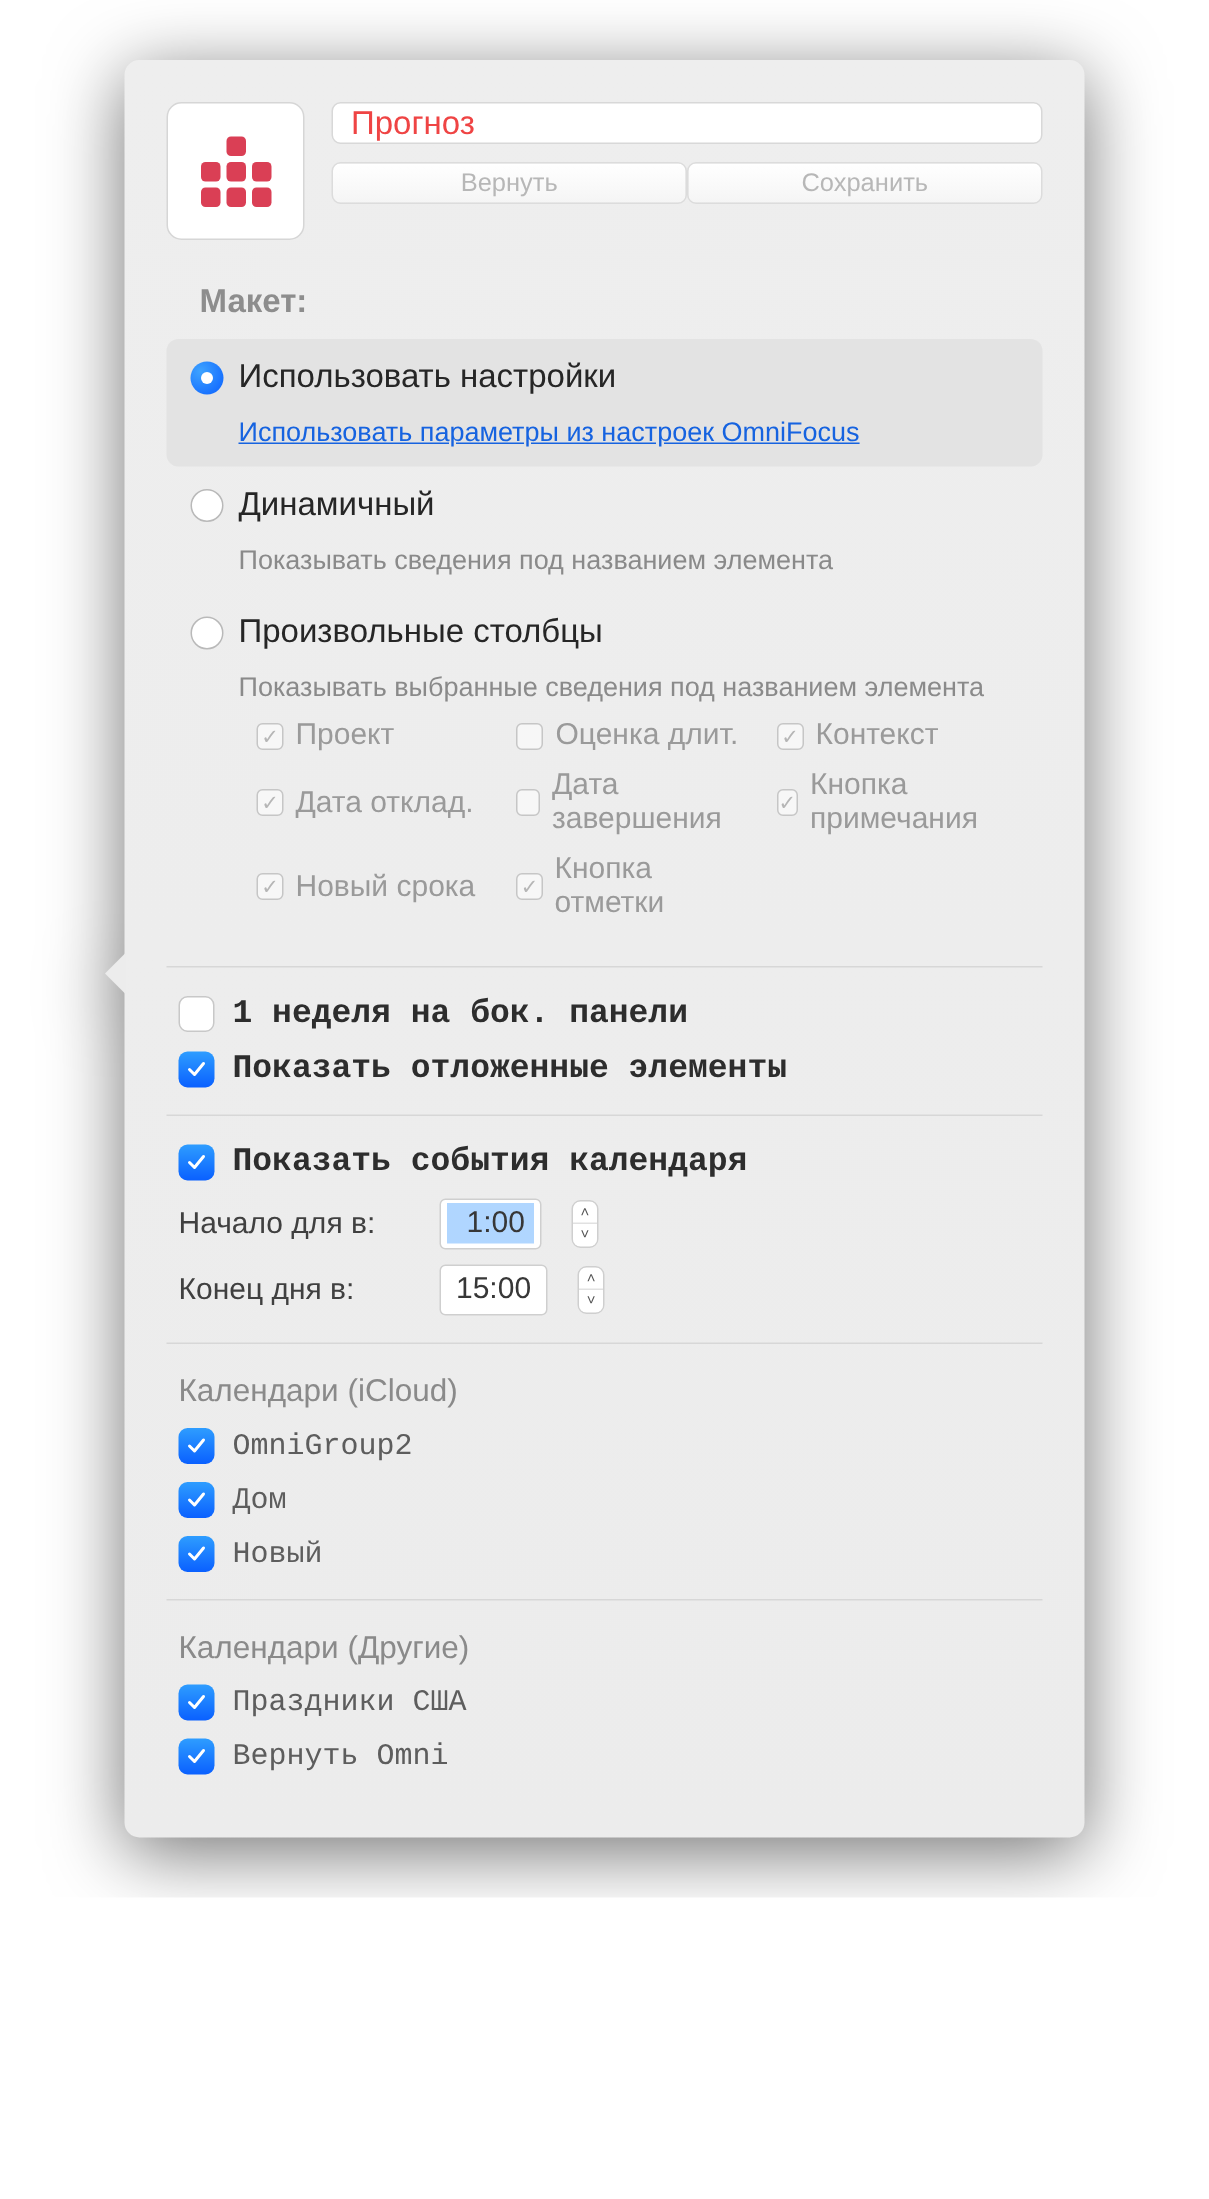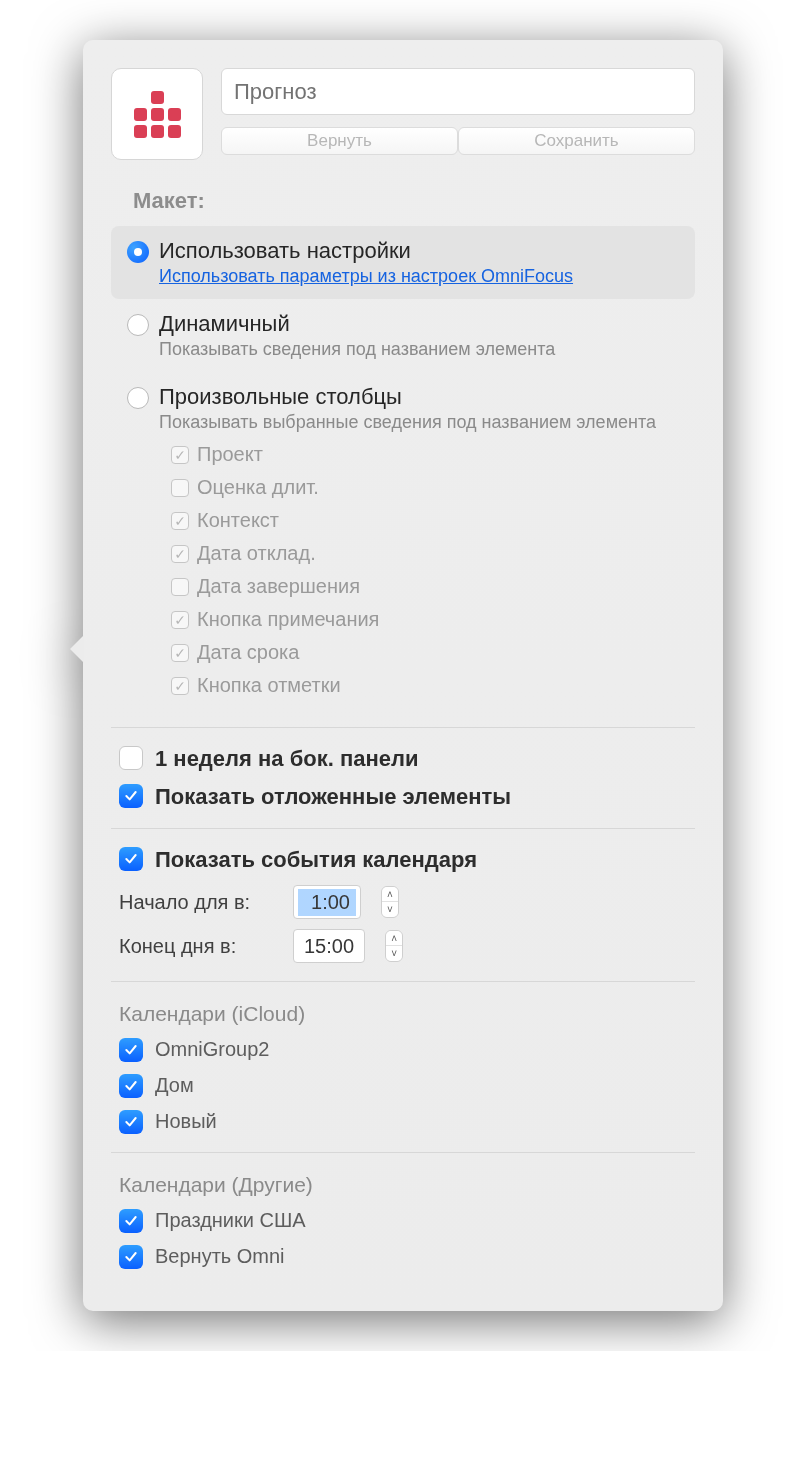--- a/index.html
+++ b/index.html
@@ -47,27 +47,27 @@
     gap:4px;
   }
   .grid-icon span { background:#da3f55; border-radius:3px; }
   
   .gi { visibility:hidden;}
   .gi.m, .gi.b, .gi.tc { visibility:visible;}
 
   .topright { flex:1; display:flex; flex-direction:column; gap:12px; }
   .name-input {
     width:100%;
-    height:47px;
+    height:28px;
     background:#fff;
     border:1px solid #d8d8d8;
     border-radius:6px;
     padding:0 12px;
     font-size:22px;
-    color:#737373;
+    color:#ef4444;
   }
   .btn-row { display:flex; }
   .btn-row button {
     flex:1;
     height:28px;
     border:1px solid #dcdcdc;
     background:linear-gradient(#fff,#f5f5f5);
     border-radius:6px;
     font-size:17px;
     color:#b7b7b7;
@@ -89,57 +89,57 @@
   .radio-row { display:flex; align-items:flex-start; gap:10px; }
   .radio {
     width:22px;height:22px;border-radius:50%;
     border:1px solid #b9b9b9;background:#fff;
     flex-shrink:0;margin-top:3px;
     display:flex;align-items:center;justify-content:center;
   }
   .radio.on { border:none;background:radial-gradient(circle at 30% 30%,#3ea3ff,#0a60ff);}
   .radio.on::after{content:"";width:8px;height:8px;border-radius:50%;background:#fff;}
   .radio-title { font-size:22px;font-weight:400;color:#262626;}
-  .radio-sub { font-size:18px;color:#8a8a8a;margin-top:2px;}
+  .radio-sub { font-size:18px;color:#8a8a8a;margin-top:14px;}
   .radio-sub.link { color:#1663e0;text-decoration:underline;cursor:pointer;}
 
   .cols-grid {
     margin:10px 0 0 44px;
     display:grid;
-    grid-template-columns: 1fr;
+    grid-template-columns: 1fr 1fr 1fr;
     row-gap:10px;
     column-gap:10px;
   }
   .col-item { display:flex;align-items:center;gap:8px;font-size:20px;color:#9a9a9a;}
   .minicb {
     width:18px;height:18px;border:1px solid #c6c6c6;border-radius:4px;
     background:#f7f7f7;
     display:flex;align-items:center;justify-content:center;
     font-size:14px;color:#b6b6b6;
   }
   .minicb.on::after{content:"✓";}
 
   hr.sep { border:none;border-top:1px solid #d7d7d7;margin:18px 0;}
 
-  .chk-row { display:flex;align-items:flex-start;gap:12px;margin:4px 0 12px 8px;}
+  .chk-row { display:flex;align-items:center;gap:12px;margin:4px 0 12px 8px;font-family:Liberation Mono, monospace;}
   .cb {
     width:24px;height:24px;border-radius:6px;
     display:flex;align-items:center;justify-content:center;
     flex-shrink:0;
   }
   .cb.off { background:#fff;border:1px solid #c8c8c8;}
   .cb.on { background:linear-gradient(#2e9dff,#0a60ff);}
   .cb.on svg { width:16px;height:16px;}
   .chk-label { font-size:22px;font-weight:700;color:#2d2d2d;}
   .chk-label.plain { font-weight:500;color:#5d5d5d;font-size:20px;}
 
   .time-row { display:flex;align-items:center;gap:14px;margin:10px 0 10px 8px;}
   .time-row label { font-size:20px;color:#404040;min-width:160px;}
   .time-box {
-    display:flex;align-items:center;
+    display:flex;align-items:flex-start;
     background:#fff;border:1px solid #cfcfcf;border-radius:4px;
     padding:2px 4px;height:34px;
   }
   .time-val {
     font-size:20px;padding:2px 6px;text-align:right;min-width:58px;
   }
   .time-val.sel { background:#b0d6ff;}
   .stepper {
     display:flex;flex-direction:column;margin-left:6px;
     border:1px solid #cfcfcf;border-radius:6px;overflow:hidden;width:18px;
@@ -232,21 +232,21 @@
         <div class="col-item">
             <div class="minicb"></div>
             <span>Дата завершения</span>
           </div>
         <div class="col-item">
             <div class="minicb on"></div>
             <span>Кнопка примечания</span>
           </div>
         <div class="col-item">
             <div class="minicb on"></div>
-            <span>Дата срока</span>
+            <span>Новый срока</span>
           </div>
         <div class="col-item">
             <div class="minicb on"></div>
             <span>Кнопка отметки</span>
           </div>
       </div>
     </div>
 
     <hr class="sep">
 

